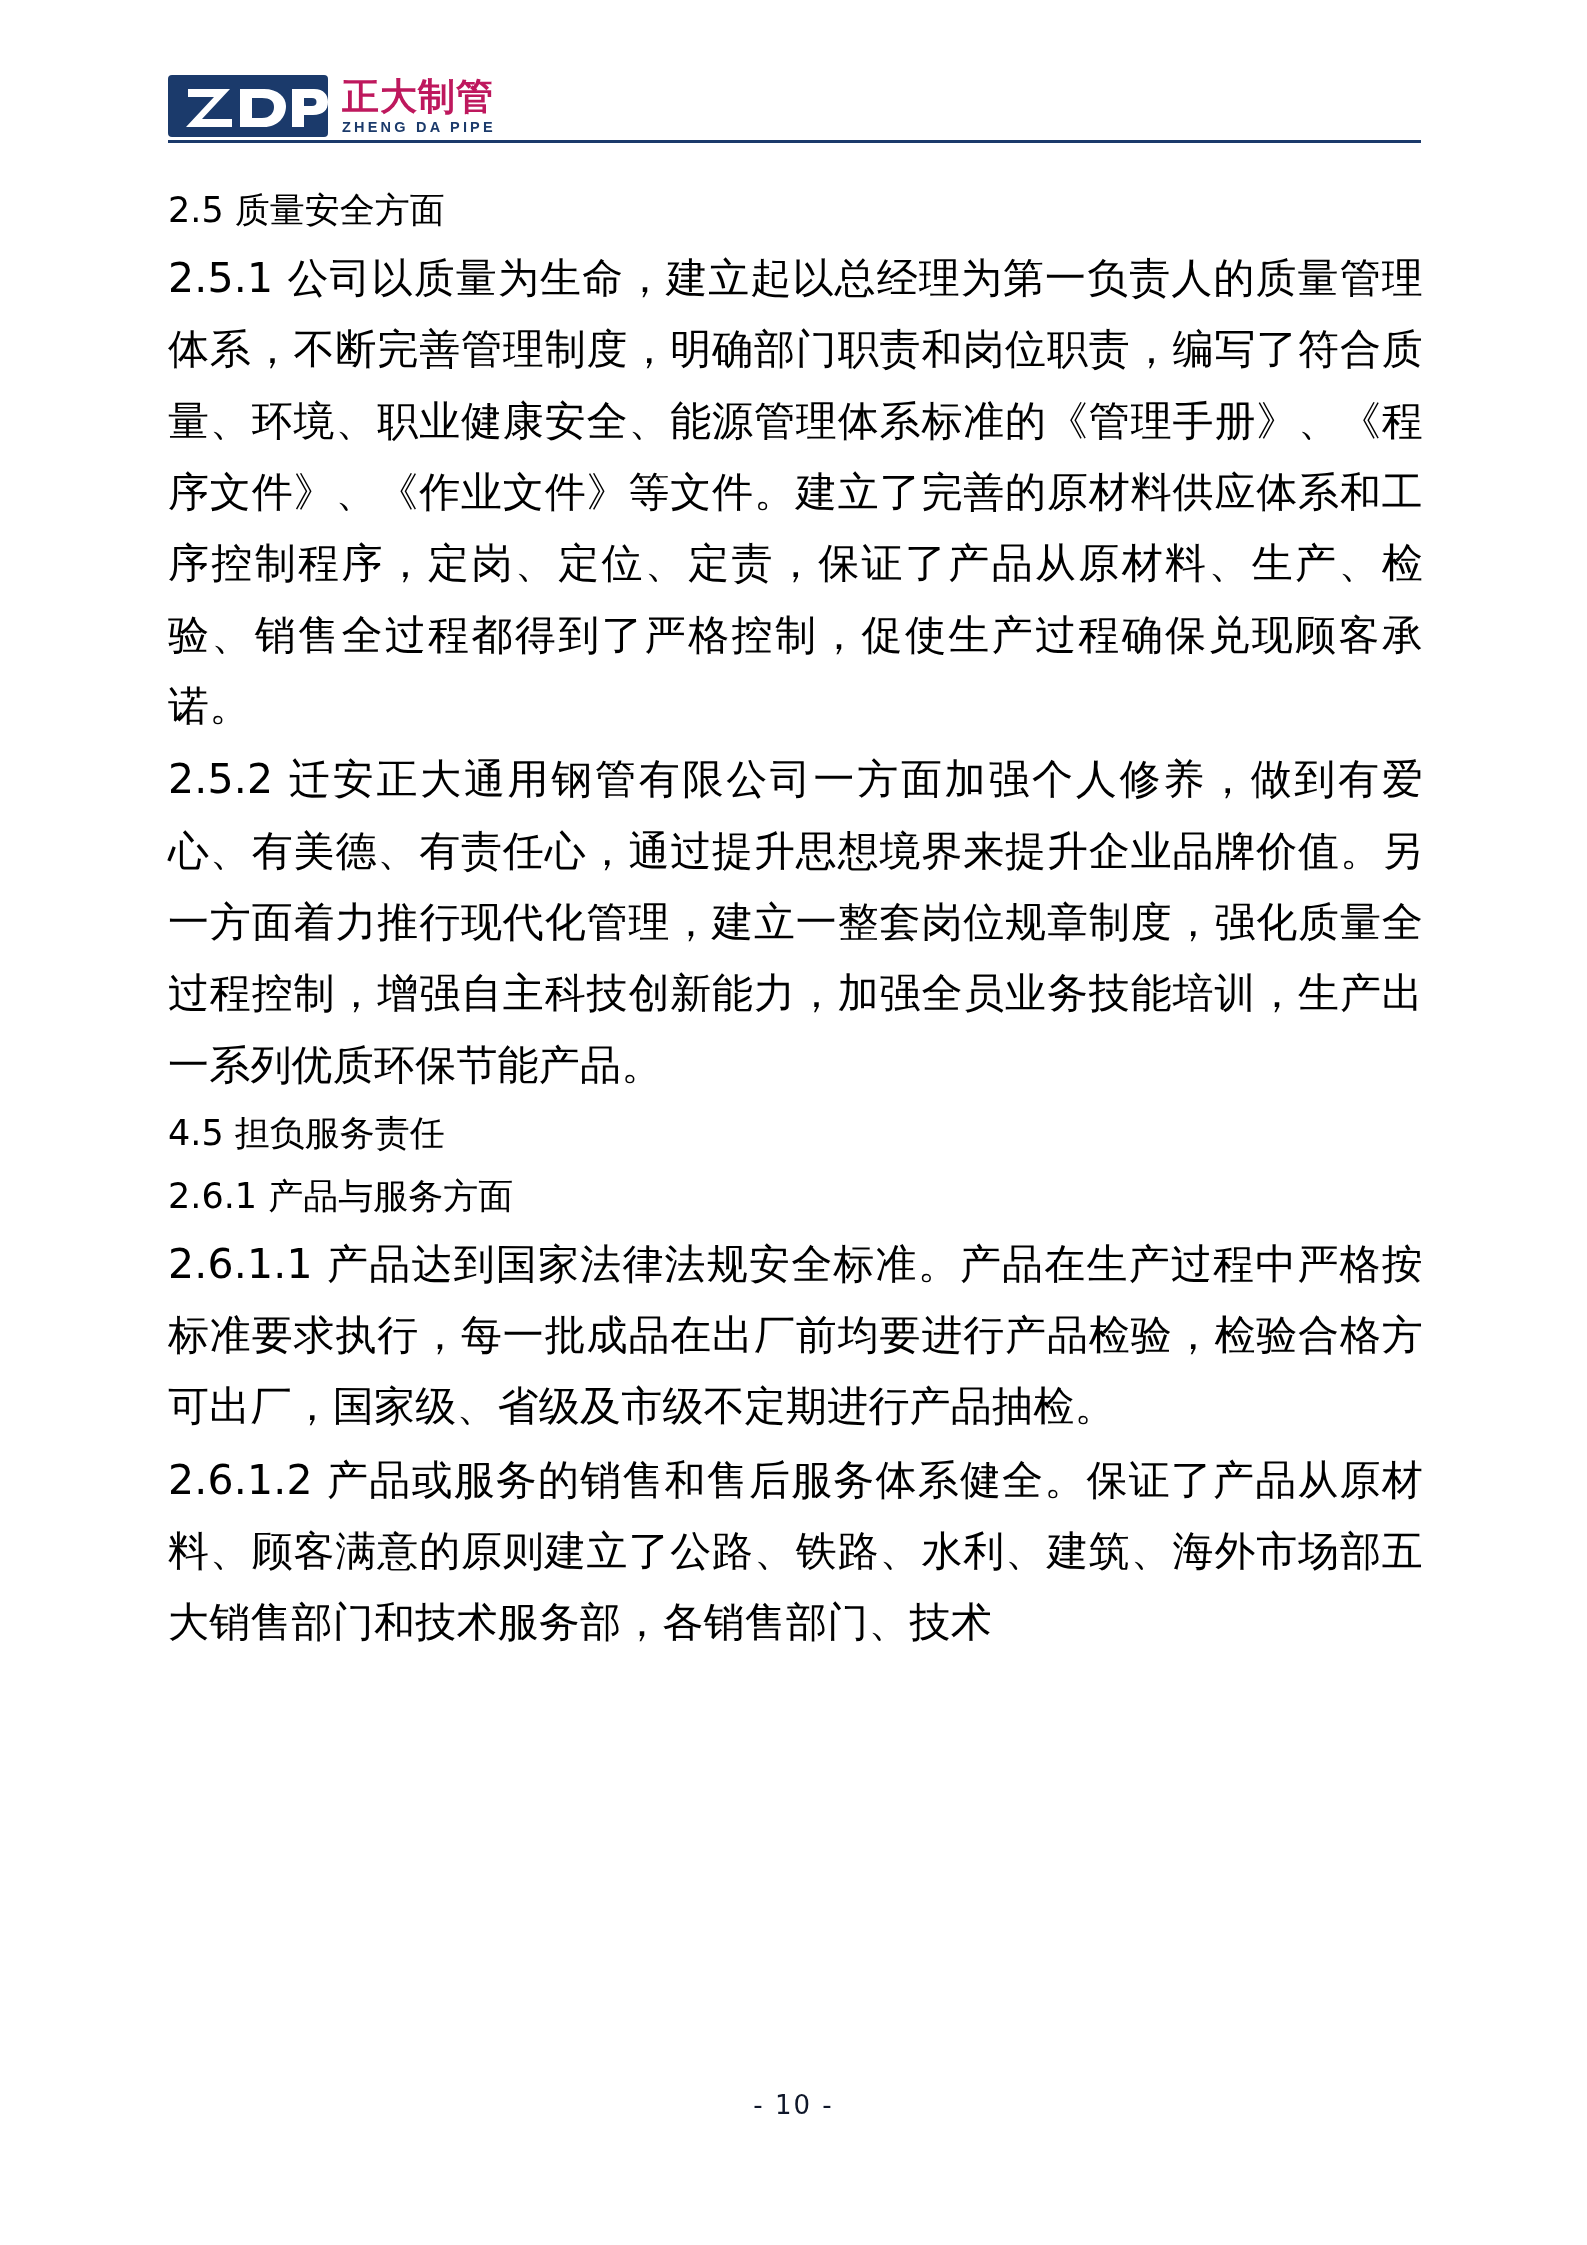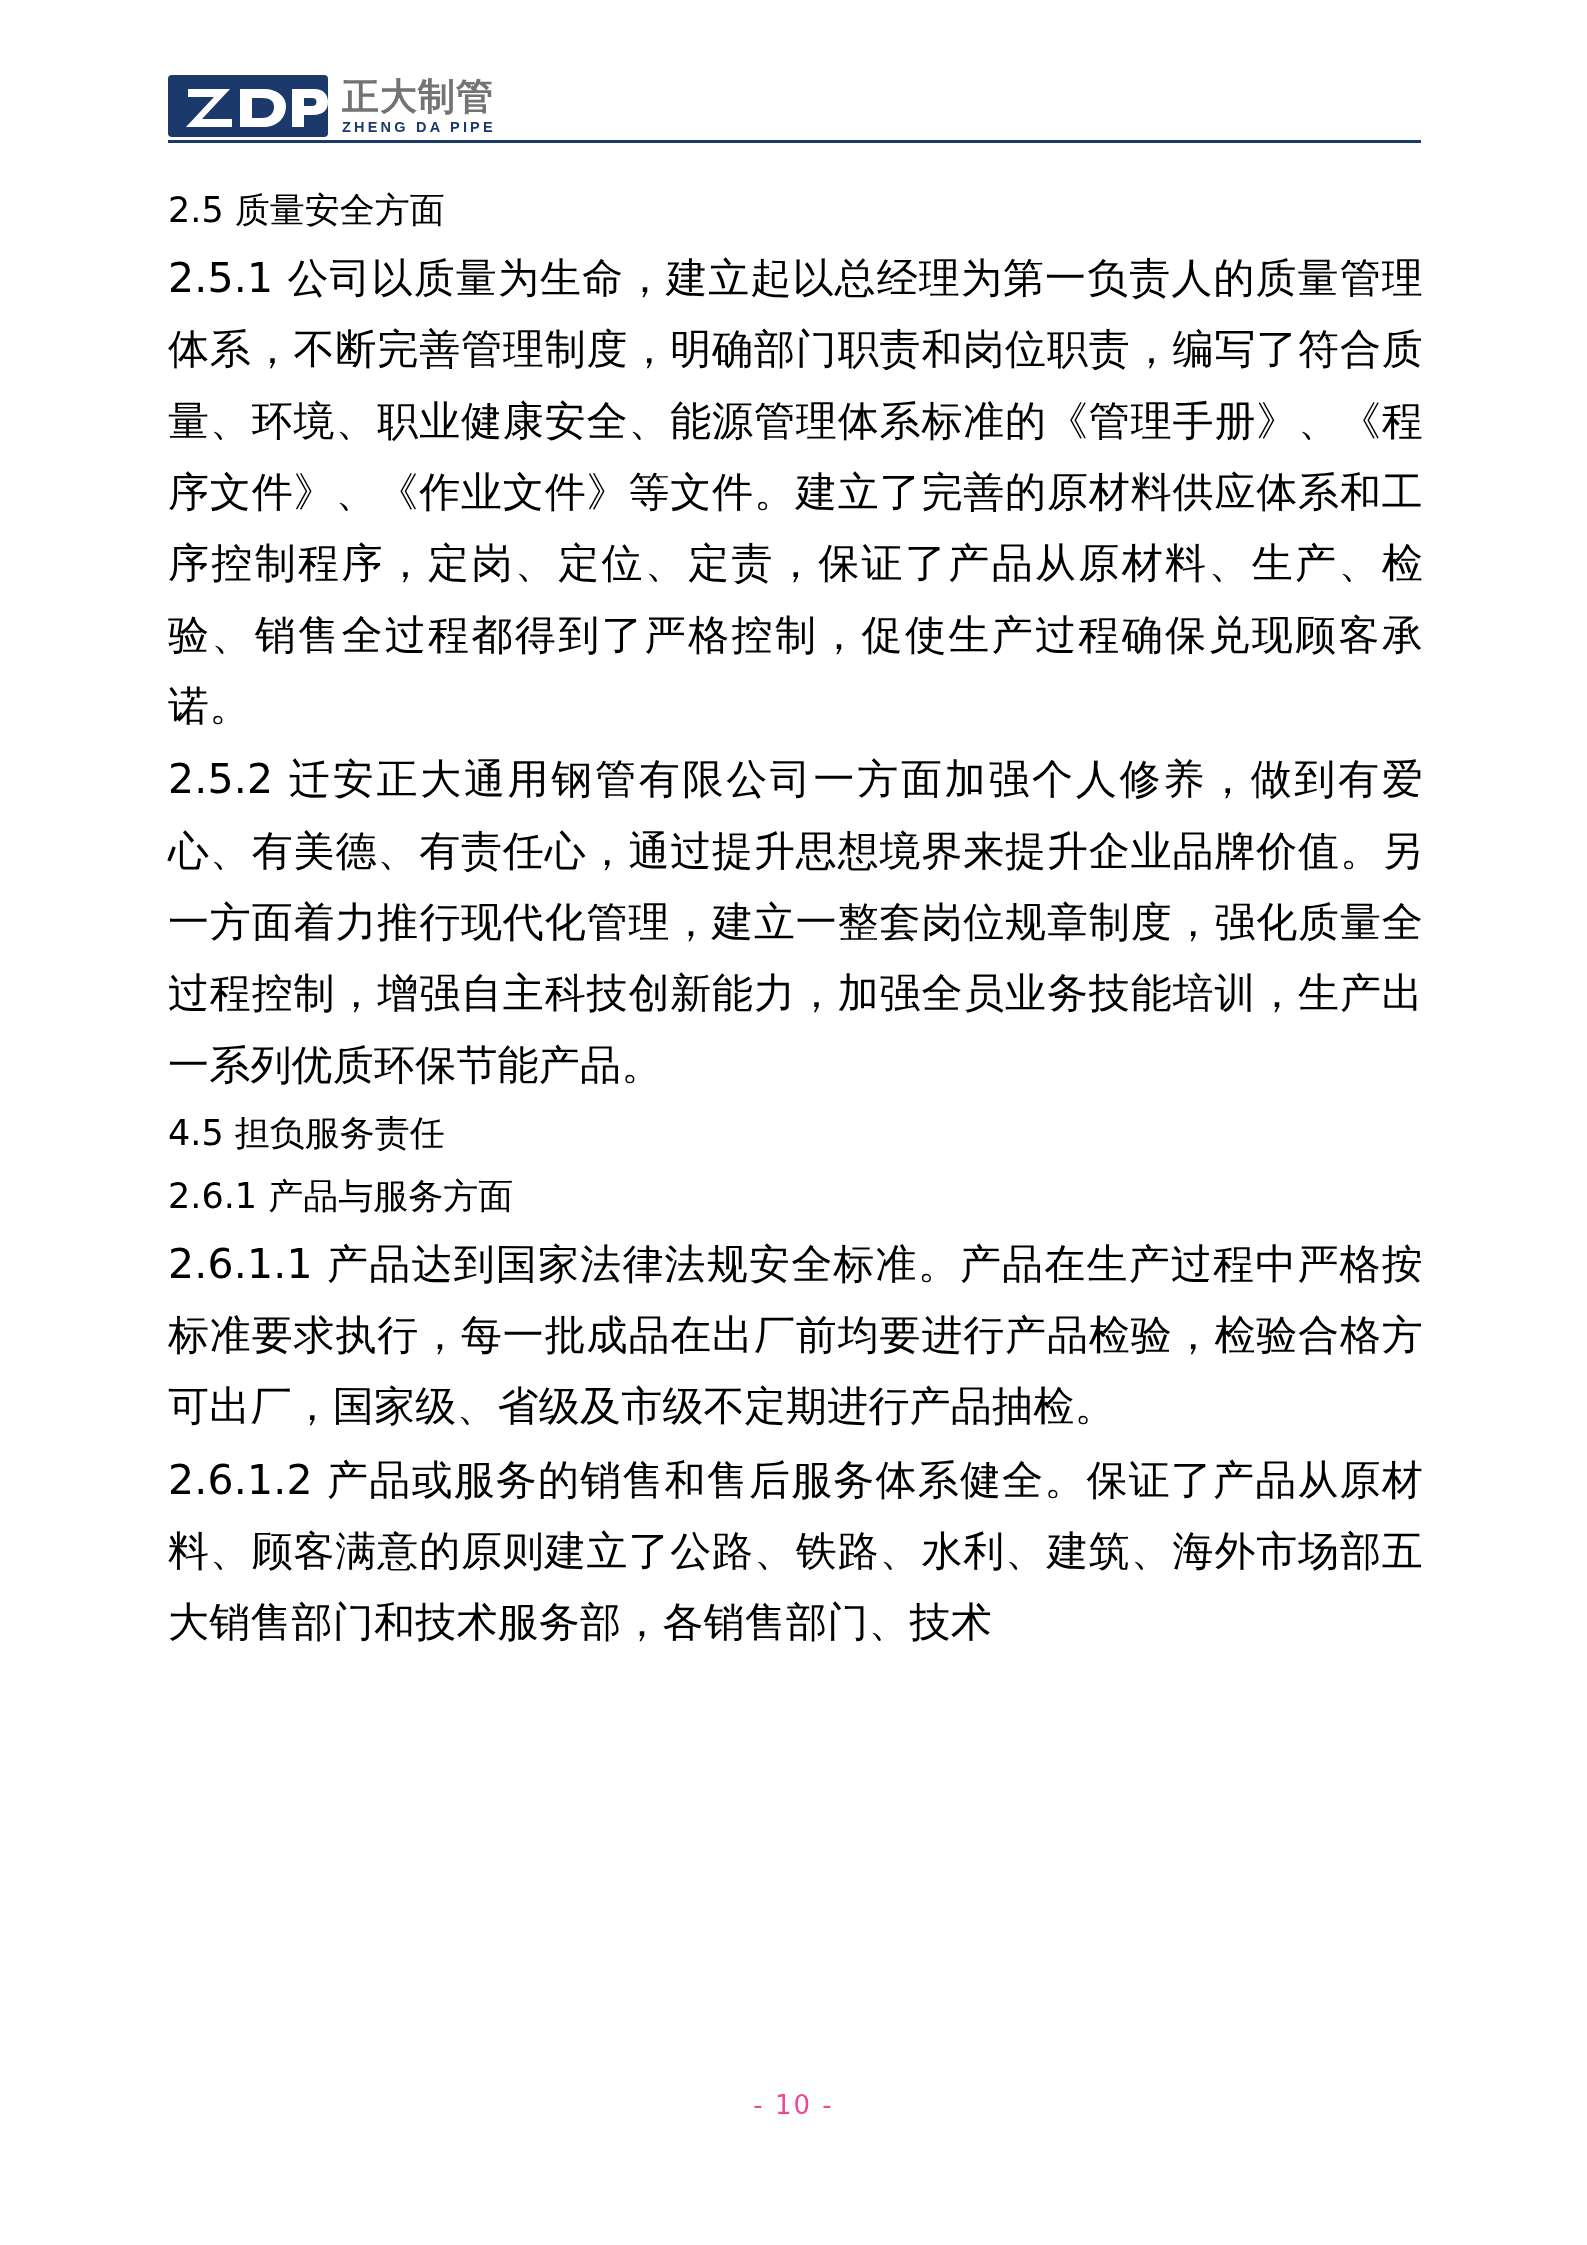--- a/index.html
+++ b/index.html
@@ -50,21 +50,21 @@
   .logo-text {
     display: flex;
     flex-direction: column;
     justify-content: center;
     line-height: 1;
   }
   .logo-cn {
     font-family: "DejaVu Sans", "Liberation Sans", sans-serif;
     font-size: 37px;
     font-weight: bold;
-    color: #737373;
+    color: #be185d;
     letter-spacing: 1px;
   }
   .logo-en {
     font-family: "Liberation Sans", sans-serif;
     font-size: 14.5px;
     font-weight: bold;
     color: #1b3a6b;
     letter-spacing: 3.2px;
     margin-top: 5px;
   }
@@ -100,21 +100,21 @@
     margin: 0 0 2px 0;
   }
   .footer {
     position: absolute;
     left: 0;
     top: 2090px;
     width: 1587px;
     text-align: center;
     font-family: "DejaVu Sans", "Liberation Sans", sans-serif;
     font-size: 26px;
-    color: #ec4899;
+    color: #0f172a;
     letter-spacing: 2px;
   }
 </style>
 </head>
 <body>
 
 <div class="page">
 
   <div class="header">
     <div class="logo">

